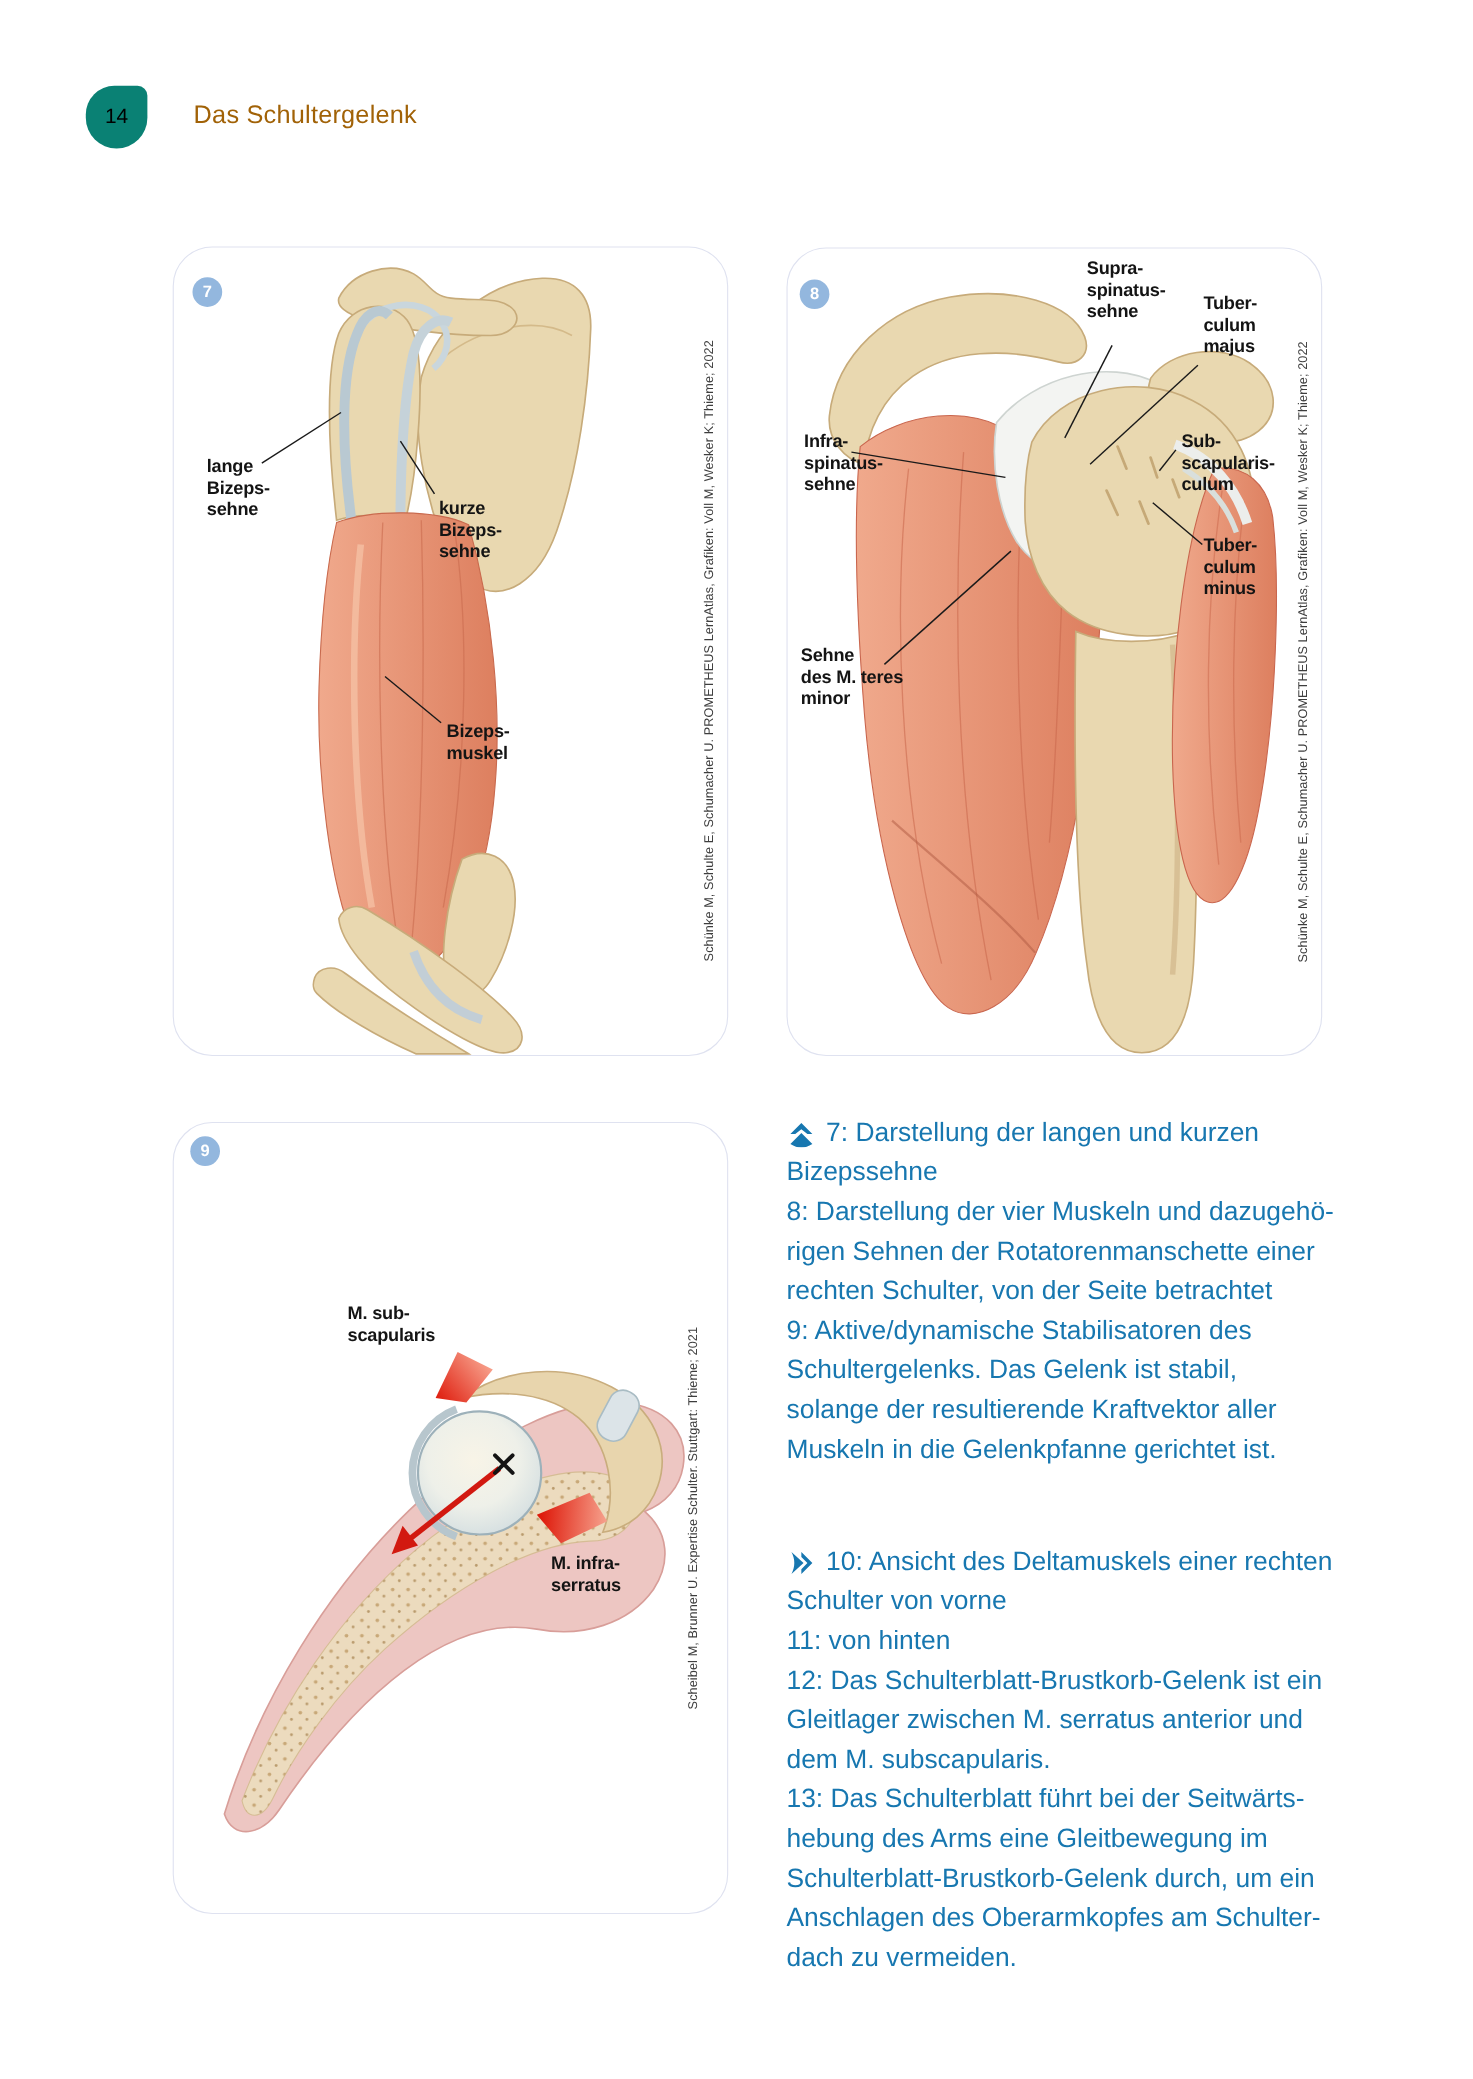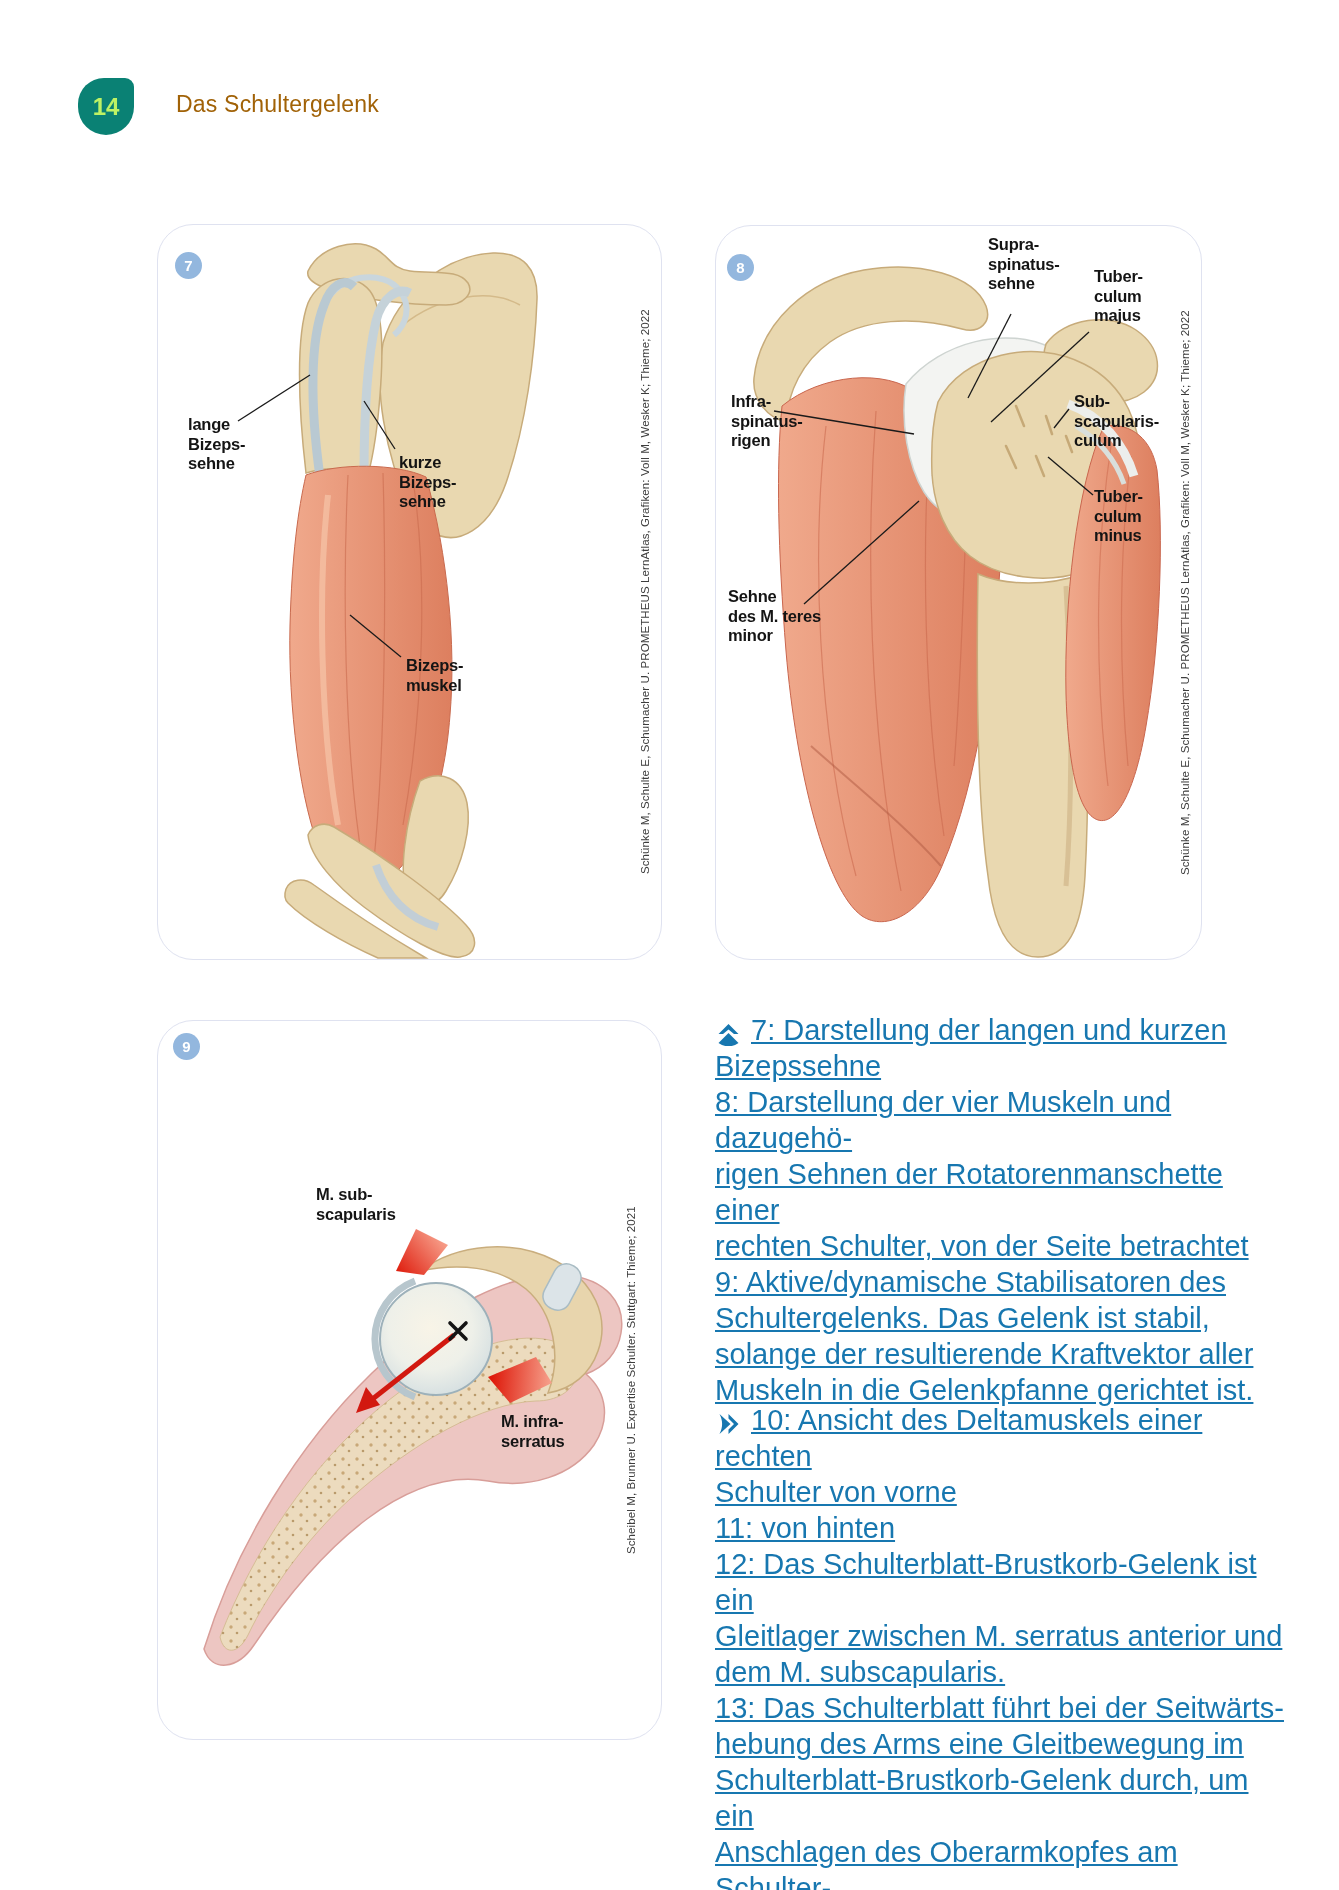--- a/index.html
+++ b/index.html
@@ -1,42 +1,42 @@
 <!DOCTYPE html>
 <html><head>
 <meta charset="utf-8">
 <style>
   html,body{margin:0;padding:0;background:#ffffff;}
   .page{position:relative;width:1339px;height:1890px;background:#ffffff;overflow:hidden;
         font-family:"Liberation Sans",sans-serif;}
   
   .chapter-badge{position:absolute;left:78px;top:78px;width:56px;height:57px;
-        background:#0a8174;border-radius:26px 9px 28px 28px;color:#bef264;
+        background:#0a8174;border-radius:26px 9px 28px 28px;color:#000000;
         display:flex;align-items:center;justify-content:center;
-        font-size:24px;font-weight:bold;}
+        font-size:19px;font-weight:normal;}
   .page-title{position:absolute;left:176px;top:91px;margin:0;font-size:23px;font-weight:400;
         color:#a16207;letter-spacing:.2px;}
   
   .panel{position:absolute;background:#fff;border:1.5px solid #dfe2f0;border-radius:36px;}
   .panel7{left:157px;top:224px;width:503px;height:734px;}
   .panel8{left:715px;top:225px;width:485px;height:733px;}
   .panel9{left:157px;top:1020px;width:503px;height:718px;}
   .fig-badge{position:absolute;width:27px;height:27px;border-radius:50%;background:#93b7de;
         color:#fff;font-size:15px;font-weight:bold;display:flex;align-items:center;
         justify-content:center;}
   .fig-art{position:absolute;left:0;top:0;width:100%;height:100%;}
   .fig-label{position:absolute;white-space:pre-line;font-size:16.5px;font-weight:bold;
         color:#141414;line-height:19.5px;letter-spacing:-.2px;}
   .citation{position:absolute;top:0;bottom:0;writing-mode:vertical-rl;
         transform:rotate(180deg);text-align:center;font-size:11.5px;color:#3d3d3d;
         letter-spacing:.1px;}
   .cite-right{right:10px;}
   .cite-right9{right:24px;}
   
-  .caption{position:absolute;width:580px;color:#1777b0;font-size:29px;line-height:36px;text-decoration:underline;}
+  .caption{position:absolute;width:580px;color:#1777b0;font-size:24px;line-height:36px;}
   .caption-text{white-space:pre-line;text-indent:36px;}
   .cap-icon{position:absolute;left:0;top:6px;width:27px;height:24px;}
   .caption1{left:715px;top:1012px;}
   .caption2{left:715px;top:1370px;margin-top:32px;}
 </style>
 </head>
 <body>
 
 <div class="page">
 
@@ -136,21 +136,21 @@
     </svg>
     <div class="fig-badge" style="left:11px;top:28px;">8</div>
     <div class="fig-label" style="left:272px;top:9px;">Supra-
 spinatus-
 sehne</div>
     <div class="fig-label" style="left:378px;top:41px;">Tuber-
 culum
 majus</div>
     <div class="fig-label" style="left:15px;top:166px;">Infra-
 spinatus-
-rigen</div>
+sehne</div>
     <div class="fig-label" style="left:358px;top:166px;">Sub-
 scapularis-
 culum</div>
     <div class="fig-label" style="left:378px;top:261px;">Tuber-
 culum
 minus</div>
     <div class="fig-label" style="left:12px;top:361px;">Sehne
 des M. teres
 minor</div>
     <div class="citation cite-right">Schünke M, Schulte E, Schumacher U. PROMETHEUS LernAtlas, Grafiken: Voll M, Wesker K; Thieme; 2022</div>

